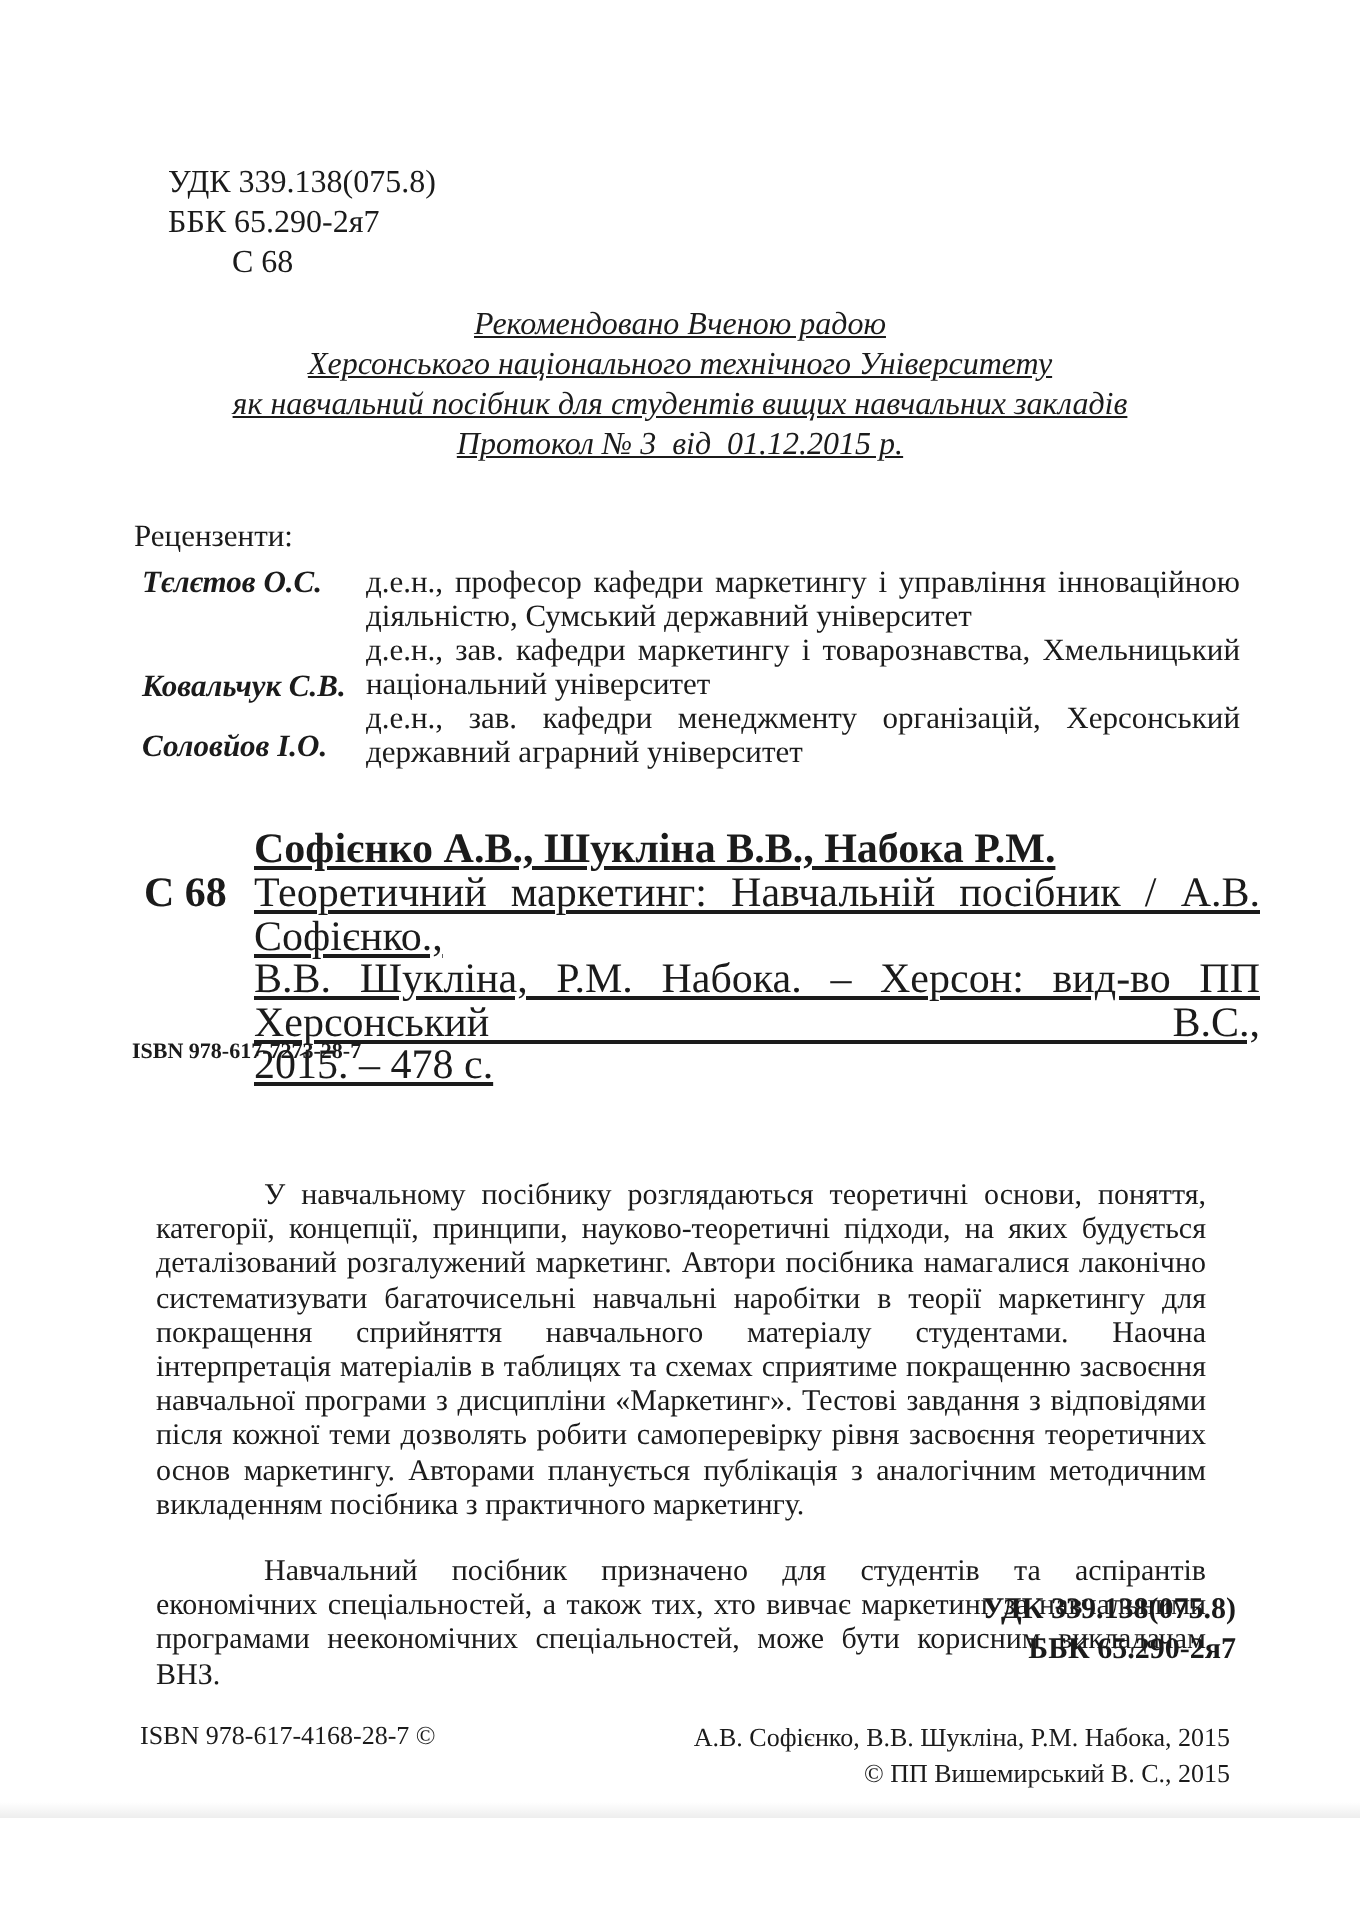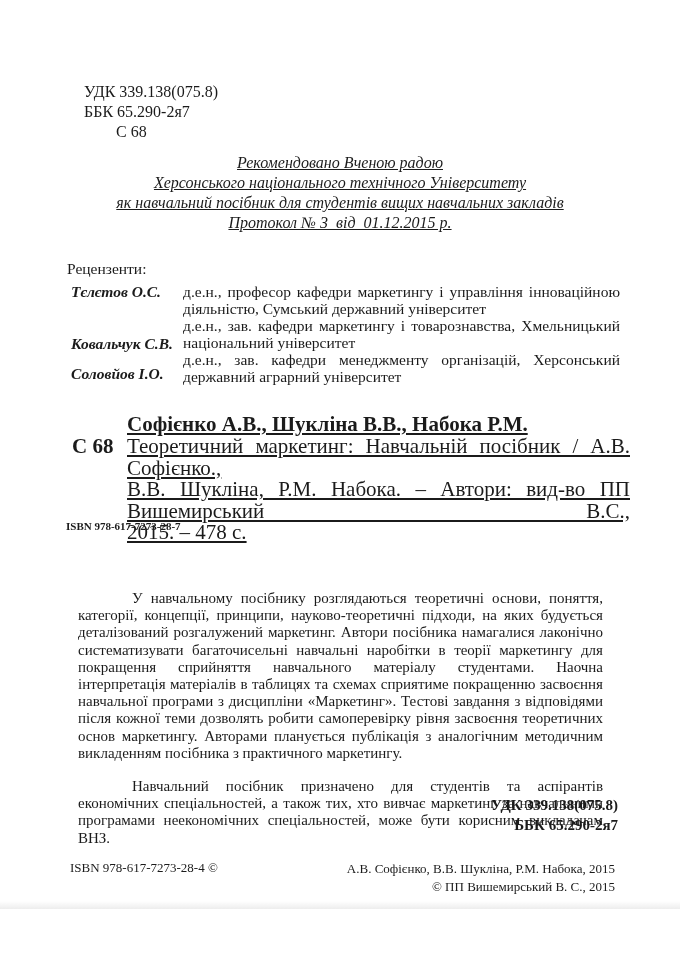--- a/index.html
+++ b/index.html
@@ -105,40 +105,40 @@
       </div>
     </div>
   </div>
 
   <div class="catalog">
     <div class="authors">Софієнко А.В., Шукліна В.В., Набока Р.М.</div>
     <div class="bib-row">
       <div class="bib-code">С 68</div>
       <div class="bib-entry">
         <div class="bib-line stretch">Теоретичний маркетинг: Навчальній посібник / А.В. Софієнко.,</div>
-        <div class="bib-line stretch">В.В. Шукліна, Р.М. Набока. – Автори: вид-во ПП Вишемирський В.С.,</div>
+        <div class="bib-line stretch">В.В. Шукліна, Р.М. Набока. – Херсон: вид-во ПП Херсонський В.С.,</div>
         <div class="bib-line">2015. – 478 с.</div>
       </div>
     </div>
   </div>
 
   <div class="isbn-main">ISBN 978-617-7273-28-7</div>
 
   <div class="annotation">
     <p>У навчальному посібнику розглядаються теоретичні основи, поняття, категорії, концепції, принципи, науково-теоретичні підходи, на яких будується деталізований розгалужений маркетинг. Автори посібника намагалися лаконічно систематизувати багаточисельні навчальні наробітки в теорії маркетингу для покращення сприйняття навчального матеріалу студентами. Наочна інтерпретація матеріалів в таблицях та схемах сприятиме покращенню засвоєння навчальної програми з дисципліни «Маркетинг». Тестові завдання з відповідями після кожної теми дозволять робити самоперевірку рівня засвоєння теоретичних основ маркетингу. Авторами планується публікація з аналогічним методичним викладенням посібника з практичного маркетингу.</p>
     <p>Навчальний посібник призначено для студентів та аспірантів економічних спеціальностей, а також тих, хто вивчає маркетинг за навчальними програмами неекономічних спеціальностей, може бути корисним викладачам ВНЗ.</p>
   </div>
 
   <div class="bottom-codes">
     <div>УДК 339.138(075.8)</div>
     <div>ББК 65.290-2я7</div>
   </div>
 
   <div class="footer">
-    <span>ISBN 978-617-7273-28-4 ©</span>
+    <span>ISBN 978-617-4168-28-7 ©</span>
     <div class="copyrights">
       <div>А.В. Софієнко, В.В. Шукліна, Р.М. Набока, 2015</div>
       <div>© ПП Вишемирський В. С., 2015</div>
     </div>
   </div>
 
   <div class="page-shadow"></div>
 
 </div>
 

